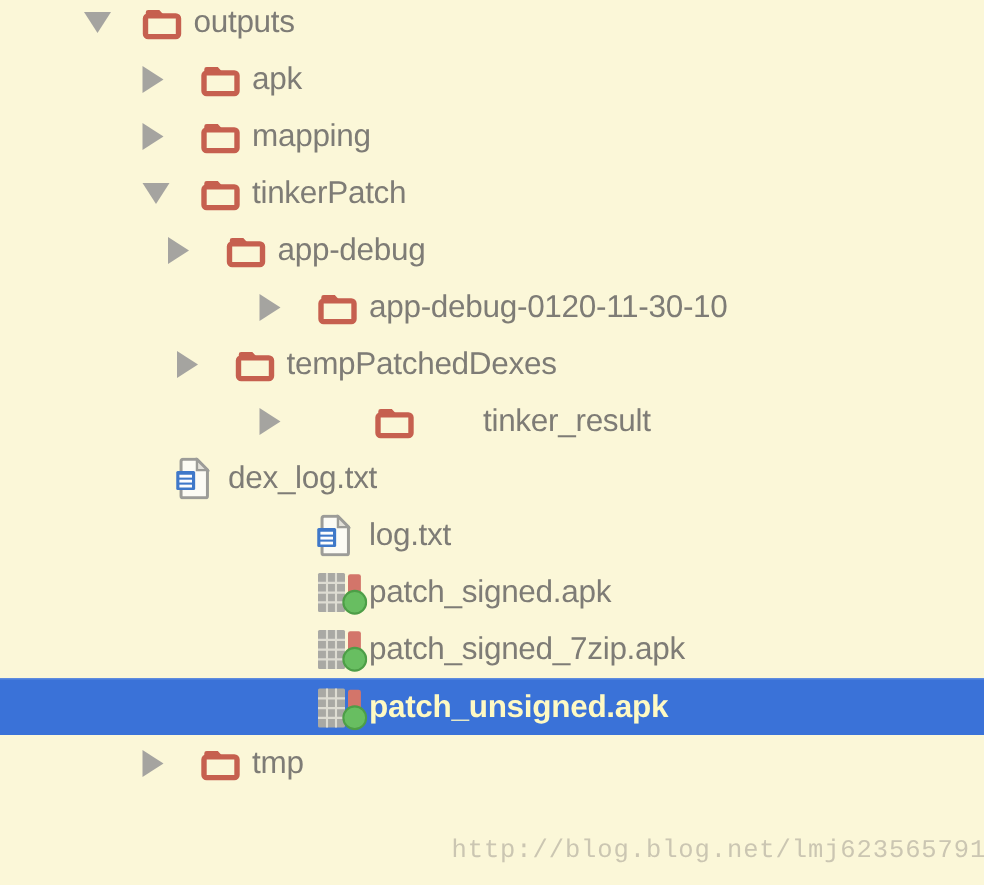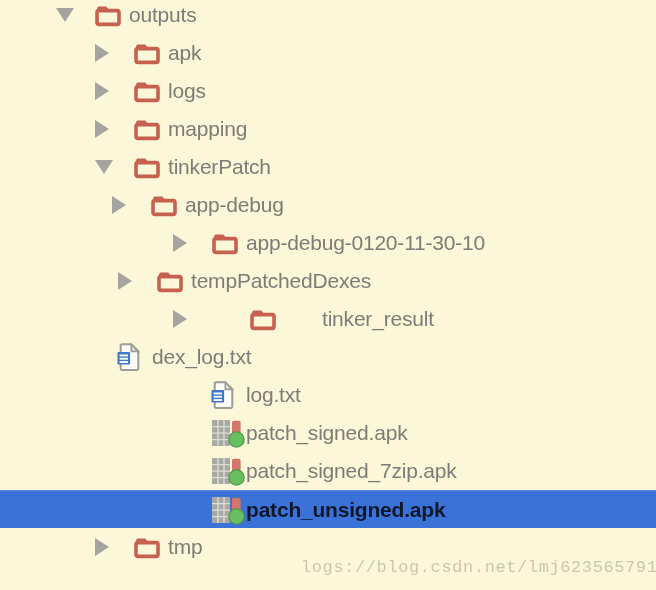--- a/index.html
+++ b/index.html
@@ -41,21 +41,21 @@
     border-left:9px solid transparent;
     border-right:9px solid transparent;
     border-top:14px solid #A5A4A0;
   }
   .label{
     font-size:21px;
     color:#7E7C76;
     letter-spacing:-0.2px;
   }
   .row.selected .label{
-    color:#0f172a;
+    color:#fef9c3;
     font-weight:700;
   }
   .watermark{
     position:absolute;
     left:301px;top:558px;
     font-family:"Liberation Mono","DejaVu Sans Mono",monospace;
     font-size:17px;
     letter-spacing:0.6px;
     color:#CBC6B2;
     z-index:5;
@@ -94,32 +94,20 @@
       <div class="row" style="padding-left: 95px;">
         <span class="arrow-slot">
           <span class="tri-right"></span>
         </span>
         <span class="icon-slot">
           <svg width="28" height="23" viewBox="0 0 28 23">
             <path d="M3.2 6.8 V4.2 A1.6 1.6 0 0 1 4.8 2.6 h7.4 l3.8 4.2 z" fill="#C6604F"></path>
             <rect x="3" y="6.6" width="22" height="13.8" rx="1.8" fill="none" stroke="#C6604F" stroke-width="3.6"></rect>
           </svg>
         </span>
-        <span class="label">logs</span>
-      </div>
-      <div class="row" style="padding-left: 95px;">
-        <span class="arrow-slot">
-          <span class="tri-right"></span>
-        </span>
-        <span class="icon-slot">
-          <svg width="28" height="23" viewBox="0 0 28 23">
-            <path d="M3.2 6.8 V4.2 A1.6 1.6 0 0 1 4.8 2.6 h7.4 l3.8 4.2 z" fill="#C6604F"></path>
-            <rect x="3" y="6.6" width="22" height="13.8" rx="1.8" fill="none" stroke="#C6604F" stroke-width="3.6"></rect>
-          </svg>
-        </span>
         <span class="label">mapping</span>
       </div>
       <div class="row" style="padding-left: 95px;">
         <span class="arrow-slot">
           <span class="tri-down"></span>
         </span>
         <span class="icon-slot">
           <svg width="28" height="23" viewBox="0 0 28 23">
             <path d="M3.2 6.8 V4.2 A1.6 1.6 0 0 1 4.8 2.6 h7.4 l3.8 4.2 z" fill="#C6604F"></path>
             <rect x="3" y="6.6" width="22" height="13.8" rx="1.8" fill="none" stroke="#C6604F" stroke-width="3.6"></rect>
@@ -245,14 +233,14 @@
         </span>
         <span class="icon-slot">
           <svg width="28" height="23" viewBox="0 0 28 23">
             <path d="M3.2 6.8 V4.2 A1.6 1.6 0 0 1 4.8 2.6 h7.4 l3.8 4.2 z" fill="#C6604F"></path>
             <rect x="3" y="6.6" width="22" height="13.8" rx="1.8" fill="none" stroke="#C6604F" stroke-width="3.6"></rect>
           </svg>
         </span>
         <span class="label">tmp</span>
       </div>
     </div>
-  <div class="watermark">logs://blog.csdn.net/lmj623565791</div>
+  <div class="watermark">http://blog.blog.net/lmj623565791</div>
 </div>
 
 </body></html>

